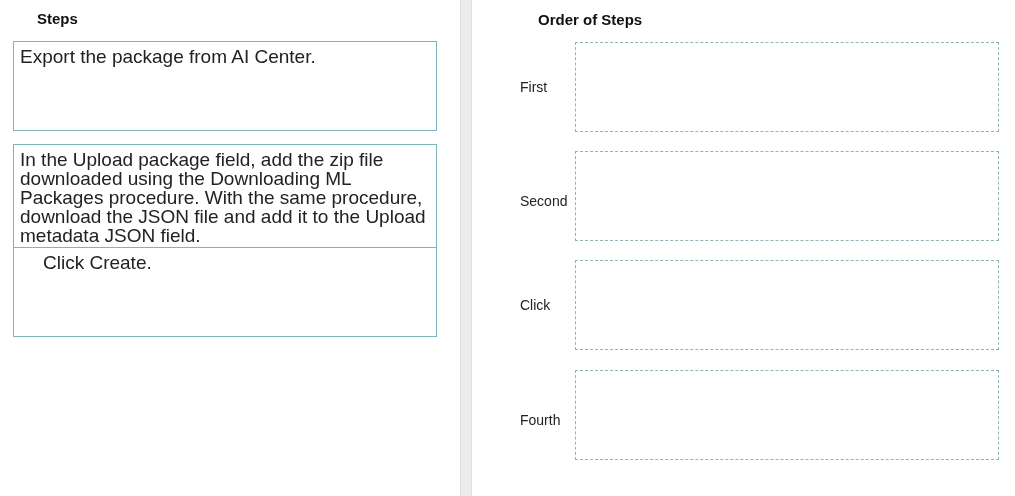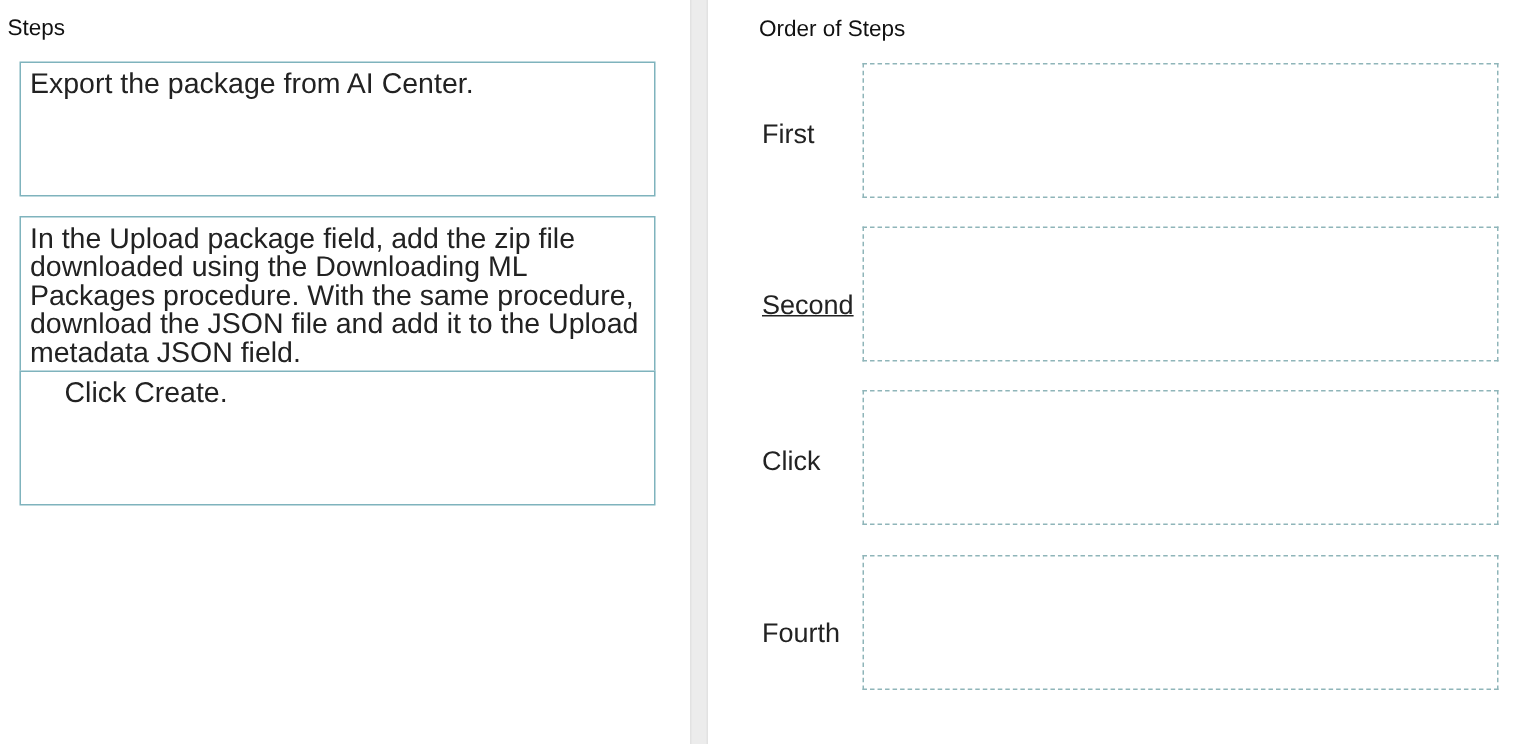--- a/index.html
+++ b/index.html
@@ -3,32 +3,32 @@
   <meta charset="utf-8">
   <style>
     * { box-sizing: border-box; margin: 0; padding: 0; }
     html, body { width: 1015px; height: 496px; overflow: hidden; background: #ffffff; }
     body { position: relative; font-family: "Liberation Sans", sans-serif; color: #1a1a1a; }
 
     .left-panel { position: absolute; left: 0; top: 0; width: 460px; height: 496px; background: #ffffff; }
     .divider { position: absolute; left: 460px; top: 0; width: 12px; height: 496px; background: #ececec; border-left: 1px solid #e2e2e2; border-right: 1px solid #e2e2e2; }
     .right-panel { position: absolute; left: 472px; top: 0; width: 543px; height: 496px; background: #ffffff; }
 
-    .panel-title { position: absolute; font-weight: normal; font-size: 15px; color: #111; }
+    .panel-title { position: absolute; font-weight: bold; font-size: 15px; color: #111; margin-left: 32px; }
     .left-title { left: 5px; top: 10px; }
     .right-title { left: 34px; top: 11px; }
 
     .step-box {
       position: absolute; left: 13px; width: 424px;
       border: 1px solid #7fb3bd; background: #fff;
       padding: 5px 6px; font-size: 19px; line-height: 19px; color: #222;
       cursor: grab;
     }
 
-    .slot-label { position: absolute; left: 36px; font-size: 18px; color: #222; }
+    .slot-label { position: absolute; left: 48px; font-size: 14px; color: #222; }
     .slot-box {
       position: absolute; left: 103px; width: 424px; height: 90px;
       border: 1px dashed #8fb5b9; background: #fff;
     }
   </style>
 </head>
 <body>
 
 <div class="left-panel">
   <div class="panel-title left-title">Steps</div>
@@ -39,21 +39,21 @@
 </div>
 
 <div class="divider"></div>
 
 <div class="right-panel">
   <div class="panel-title right-title">Order of Steps</div>
 
   <div class="slot-label" style="top:79px;">First</div>
   <div class="slot-box" style="top:42px;"></div>
 
-  <div class="slot-label" style="top:193px;text-decoration:underline;">Second</div>
+  <div class="slot-label" style="top:193px;">Second</div>
   <div class="slot-box" style="top:151px;"></div>
 
   <div class="slot-label" style="top:297px;">Click</div>
   <div class="slot-box" style="top:260px;"></div>
 
   <div class="slot-label" style="top:412px;">Fourth</div>
   <div class="slot-box" style="top:370px;"></div>
 </div>
 
 </body></html>

